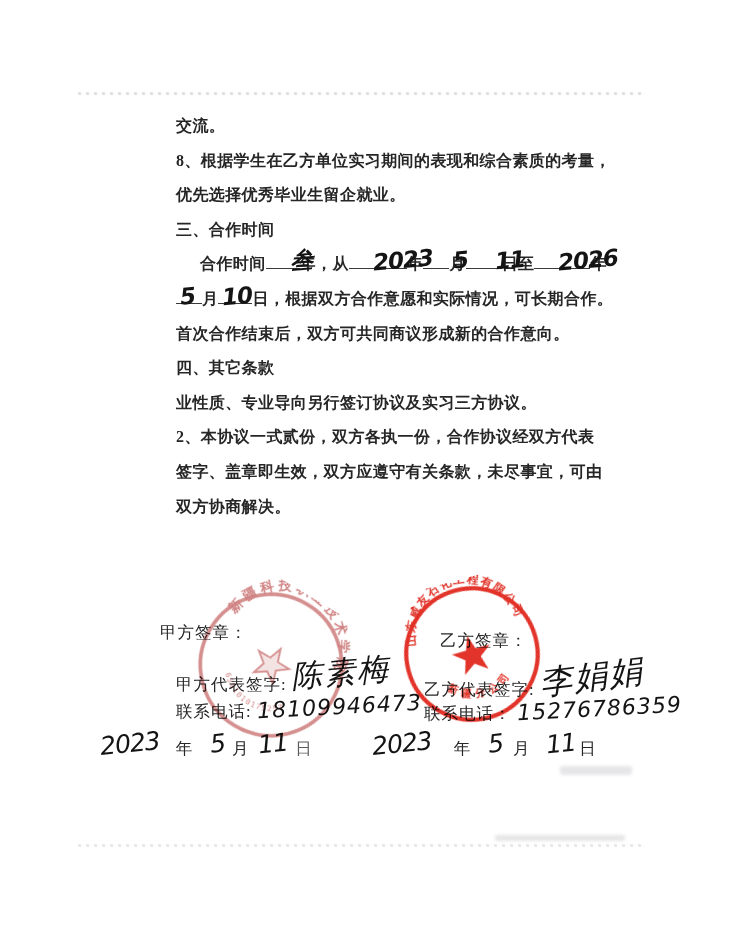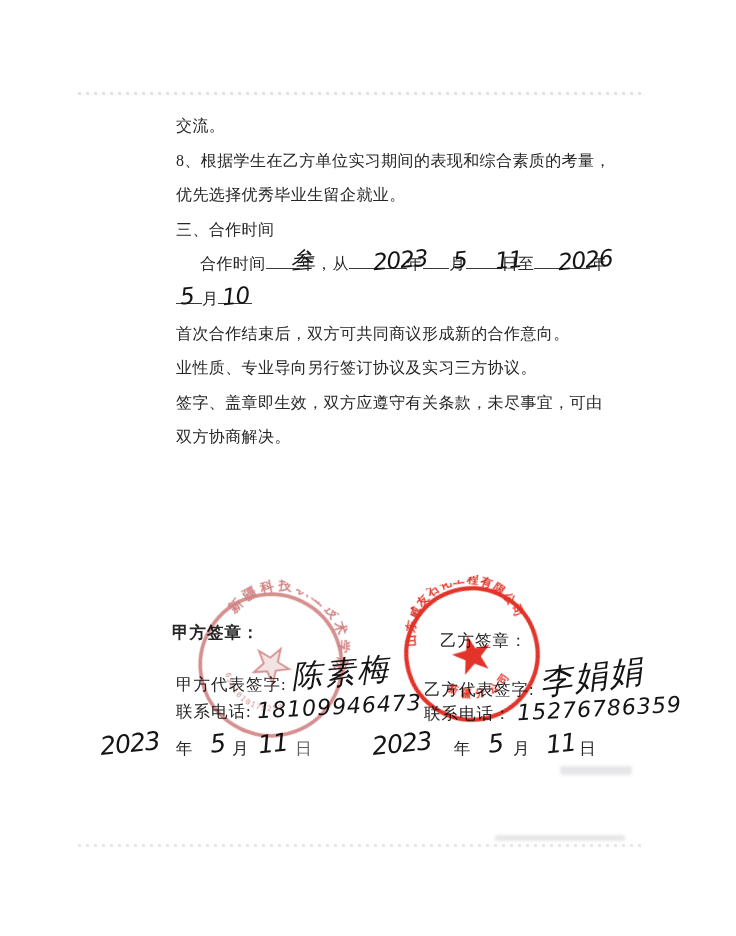--- a/index.html
+++ b/index.html
@@ -16,21 +16,21 @@
     background:repeating-linear-gradient(90deg, rgba(130,130,135,.55) 0 3px, rgba(205,205,205,.12) 3px 8px);
     filter:blur(.4px);
   }
   .edge.top { top:92px; opacity:.42; }
   .edge.bottom { top:844px; opacity:.32; }
   .smudge { background:rgba(150,150,160,.24); filter:blur(1.6px); border-radius:2px; }
 
   
   .text {
     left:176px; top:109px; width:452px;
-    font-size:16px; letter-spacing:.4px; line-height:34.6px;
+    font-size:16px; letter-spacing:.4px; line-height:34.6px;font-weight:bold;
   }
   .text .ln { white-space:nowrap; height:34.6px; }
   .indent { text-indent:24px; }
 
   
   .blank { display:inline-block; border-bottom:1.5px solid #3a3a3a; position:relative; height:17px; vertical-align:baseline; }
   .w26{width:26px}.w34{width:34px}.w36{width:36px}.w56{width:56px}.w58{width:58px}
   .hw { font-family:"DejaVu Sans",sans-serif; font-style:italic; color:#141414; }
   .fill { position:absolute; left:0; bottom:-5px; font-size:23px; line-height:1; white-space:nowrap; transform:rotate(-5deg); letter-spacing:-1px; }
 
@@ -66,30 +66,32 @@
   <div class="ln">交流。</div>
   <div class="ln">8、根据学生在乙方单位实习期间的表现和综合素质的考量，</div>
   <div class="ln">优先选择优秀毕业生留企就业。</div>
   <div class="ln">三、合作时间</div>
 
   <div class="ln indent">
     <span>合作时间</span><span class="blank w34"><span class="hw fill">叁</span></span><span>年，从</span><span class="blank w58"><span class="hw fill">2023</span></span><span>年</span><span class="blank w26"><span class="hw fill" style="left:6px">5</span></span><span>月</span><span class="blank w36"><span class="hw fill" style="left:5px">11</span></span><span>日至</span><span class="blank w56"><span class="hw fill">2026</span></span><span>年</span>
   </div>
 
   <div class="ln">
-    <span class="blank w26"><span class="hw fill" style="left:4px">5</span></span><span>月</span><span class="blank w34"><span class="hw fill" style="left:4px">10</span></span>
+    <span class="blank w26"><span class="hw fill" style="left:4px">5</span></span><span>月</span><span class="blank w34"><span class="hw fill" style="left:4px">10</span></span><span>日，根据双方合作意愿和实际情况，可长期合作。</span>
   </div>
 
   <div class="ln">首次合作结束后，双方可共同商议形成新的合作意向。</div>
+  <div class="ln">四、其它条款</div>
   <div class="ln">业性质、专业导向另行签订协议及实习三方协议。</div>
+  <div class="ln">2、本协议一式贰份，双方各执一份，合作协议经双方代表</div>
   <div class="ln">签字、盖章即生效，双方应遵守有关条款，未尽事宜，可由</div>
   <div class="ln">双方协商解决。</div>
 </div>
 
-<div class="abs sig-label" style="left:172px;top:622px;font-weight:bold;">甲方签章：</div>
+<div class="abs sig-label" style="left:160px;top:622px;">甲方签章：</div>
 <div class="abs sig-label" style="left:176px;top:659px;">
   <span>甲方代表签字:</span><span class="hw hw-name">陈素梅</span>
 </div>
 <div class="abs sig-label" style="left:176px;top:697px;">
   <span>联系电话:</span><span class="hw hw-phone">18109946473</span>
 </div>
 <div class="abs date-row" style="left:100px;top:731px;">
   <span class="hw">2023</span><span style="margin-left:16px">年</span><span class="hw" style="margin-left:18px">5</span><span style="margin-left:7px">月</span><span class="hw" style="margin-left:9px">11</span><span style="margin-left:8px;opacity:.75">日</span>
 </div>
 

